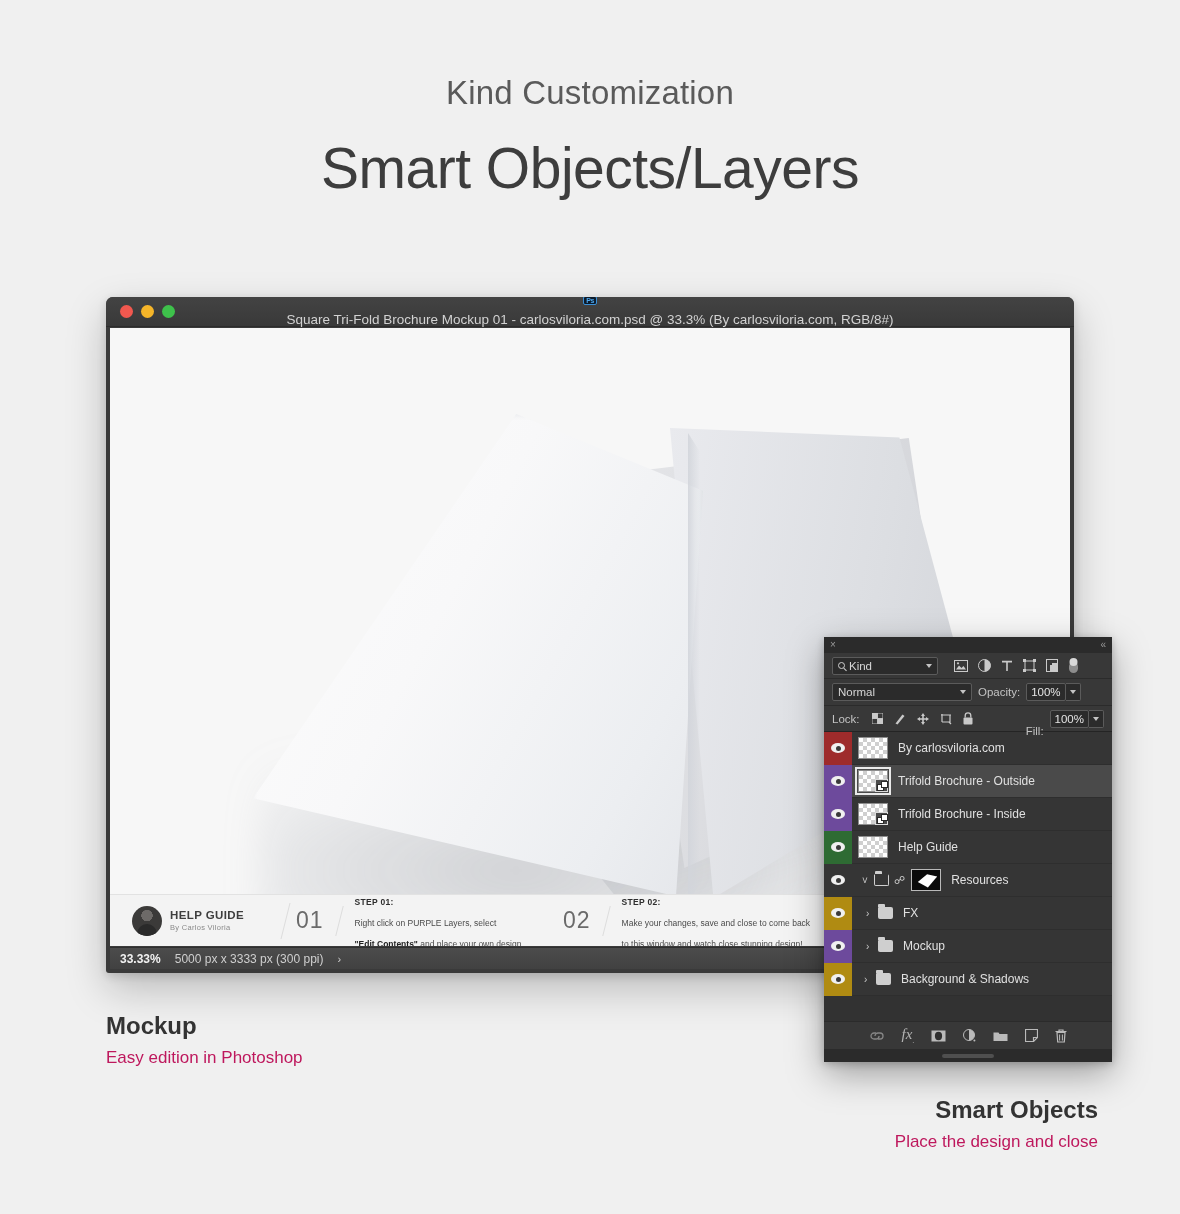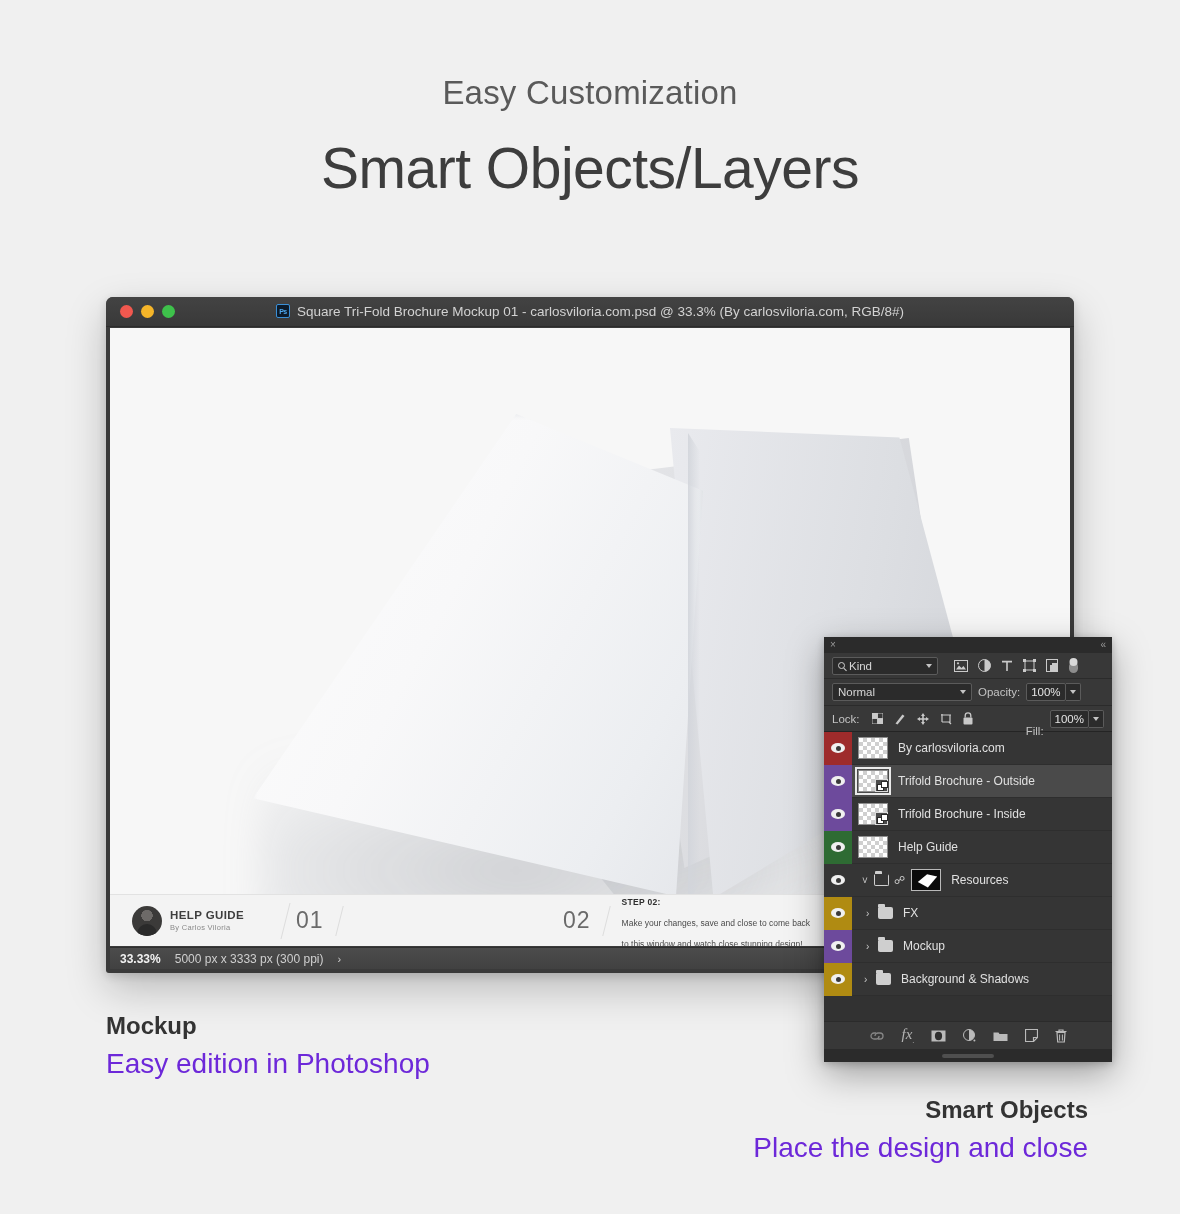--- a/index.html
+++ b/index.html
@@ -40,20 +40,21 @@
   }
   .traffic { display: flex; gap: 8px; margin-left: 14px; }
   .dot { width: 13px; height: 13px; border-radius: 50%; }
   .dot.red { background: #f1584f; }
   .dot.yellow { background: #f5b529; }
   .dot.green { background: #3ec14b; }
   #title-wrap {
     position: absolute; left: 0; right: 0; top: 0; height: 28px;
     display: flex; align-items: center; justify-content: center; gap: 7px;
     pointer-events: none;
+    flex-direction: column;
   }
   .ps-badge {
     width: 14px; height: 14px; border-radius: 2px;
     background: #0c1b2b; border: 1px solid #3a8fd6;
     color: #4ea8ef; font-size: 7px; font-weight: bold;
     display: flex; align-items: center; justify-content: center;
     line-height: 1; letter-spacing: -.5px;
   }
   #title-text { color: #d2d2d2; font-size: 13.5px; white-space: nowrap; }
 
@@ -240,32 +241,32 @@
     background: #383838; border-top: 1px solid #2b2b2b;
     display: flex; align-items: center; justify-content: center; gap: 17px;
     color: #c0c0c0;
   }
   #panel-bottom .pb { opacity: .9; }
   #panel-foot { position: absolute; left: 0; bottom: 0; width: 288px; height: 13px; background: #2b2b2b; }
   #panel-scroll { position: absolute; left: 118px; bottom: 4px; width: 52px; height: 4px; background: #4f4f4f; border-radius: 2px; }
 
   
   .cap-title { font-size: 24px; font-weight: bold; color: #333; }
-  .cap-sub { font-size: 28px; font-weight: 400; color: #6d28d9; }
+  .cap-sub { font-size: 17px; font-weight: 400; color: #be185d; }
   #cap-mockup { position: absolute; left: 106px; top: 1012px; }
   #cap-mockup .cap-sub { margin-top: 8px; }
-  #cap-smart { position: absolute; right: 92px; top: 1096px; text-align: right; }
+  #cap-smart { position: absolute; right: 82px; top: 1096px; text-align: right; }
   #cap-smart .cap-sub { margin-top: 8px; }
 </style>
 </head>
 <body>
 
 <div id="stage">
 
-  <div class="hd-sub">Easy Customization</div>
+  <div class="hd-sub">Kind Customization</div>
   <div class="hd-main">Smart Objects/Layers</div>
 
   <div id="psw">
 
     <div id="titlebar">
       <div class="traffic">
         <span class="dot red"></span>
         <span class="dot yellow"></span>
         <span class="dot green"></span>
       </div>
@@ -290,20 +291,25 @@
           <div>
             <div id="hg-name">HELP GUIDE</div>
             <div id="hg-by">By Carlos Viloria</div>
           </div>
         </div>
         <div class="vsep"></div>
 
         <div class="step" style="width:245px;">
           <span class="step-num">01</span>
           <span class="vsep" style="height:30px;margin:0 6px;"></span>
+          <span class="step-txt">
+            <span class="step-title">STEP 01:</span><br>
+            <span class="step-body">Right click on PURPLE Layers, select</span><br>
+            <span class="step-body"><b>"Edit Contents"</b><span> and place your own design.</span></span>
+          </span>
         </div>
 
         <div class="step" style="margin-left:22px;width:290px;">
           <span class="step-num">02</span>
           <span class="vsep" style="height:30px;margin:0 6px;"></span>
           <span class="step-txt">
             <span class="step-title">STEP 02:</span><br>
             <span class="step-body">Make your changes, save and close to come back</span><br>
             <span class="step-body">to this window and watch close stunning design!</span>
           </span>

